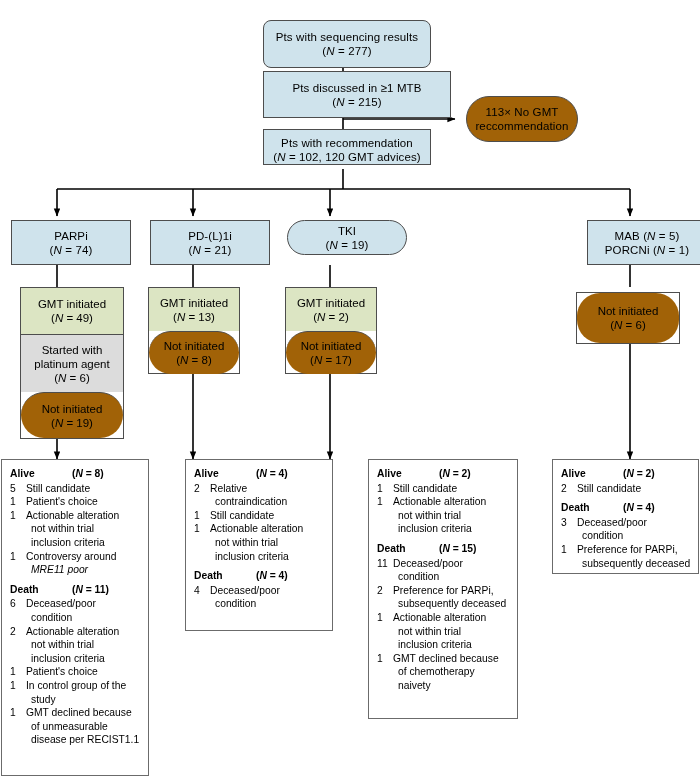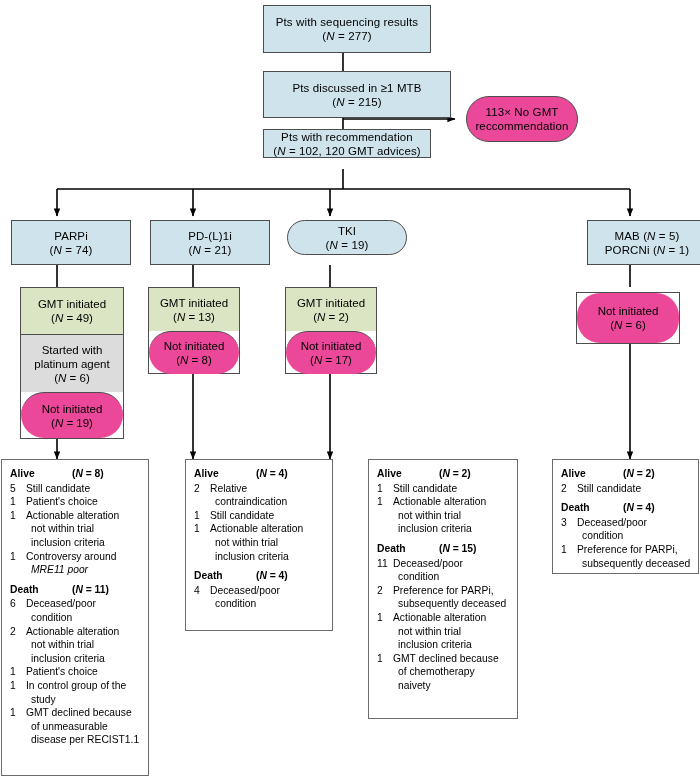--- a/index.html
+++ b/index.html
@@ -31,21 +31,21 @@
     justify-content: center;
     text-align: center;
     font-size: 11.5px;
     line-height: 14px;
     letter-spacing: 0.01em;
   }
   .node .ln { display: block; white-space: nowrap; }
   .blue  { background: #cfe3ec; }
   .green { background: #dce5c3; }
   .grey  { background: #dcdcdc; }
-  .pink  { background: #ec4899; border-radius: 23px; }
+  .pink  { background: #a16207; border-radius: 23px; }
 
   .stack {
     position: absolute;
     box-sizing: border-box;
     border: 1px solid #4d4d4d;
     display: flex;
     flex-direction: column;
   }
   .stack .seg {
     box-sizing: border-box;
@@ -119,31 +119,31 @@
     <line x1="193" y1="265" x2="193" y2="287" stroke="#000" stroke-width="1.6"></line>
     <line x1="330" y1="265" x2="330" y2="287" stroke="#000" stroke-width="1.6"></line>
     <line x1="630" y1="265" x2="630" y2="287" stroke="#000" stroke-width="1.6"></line>
 
     <line x1="57" y1="439" x2="57" y2="459" stroke="#000" stroke-width="1.6" marker-end="url(#arw)"></line>
     <line x1="193" y1="374" x2="193" y2="459" stroke="#000" stroke-width="1.6" marker-end="url(#arw)"></line>
     <line x1="330" y1="374" x2="330" y2="459" stroke="#000" stroke-width="1.6" marker-end="url(#arw)"></line>
     <line x1="630" y1="344" x2="630" y2="459" stroke="#000" stroke-width="1.6" marker-end="url(#arw)"></line>
   </svg>
 
-  <div class="node blue" style="left:263px; top:5px; width:168px; height:48px;">
+  <div class="node blue" style="left:263px; top:20px; width:168px; height:48px;border-radius:8px;">
     <span class="ln">Pts with sequencing results</span>
     <span class="ln">(<i>N</i> = 277)</span>
   </div>
 
   <div class="node blue" style="left:263px; top:71px; width:188px; height:47px;">
     <span class="ln">Pts discussed in ≥1 MTB</span>
     <span class="ln">(<i>N</i> = 215)</span>
   </div>
 
-  <div class="node blue" style="left:263px; top:129px; width:168px; height:29px;">
+  <div class="node blue" style="left:263px; top:129px; width:168px; height:36px;justify-content:flex-end;">
     <span class="ln">Pts with recommendation</span>
     <span class="ln">(<i>N</i> = 102, 120 GMT advices)</span>
   </div>
 
   <div class="node pink" style="left:466px; top:96px; width:112px; height:46px;">
     <span class="ln">113× No GMT</span>
     <span class="ln">reccommendation</span>
   </div>
 
   <div class="node blue" style="left:11px; top:220px; width:120px; height:45px;">

